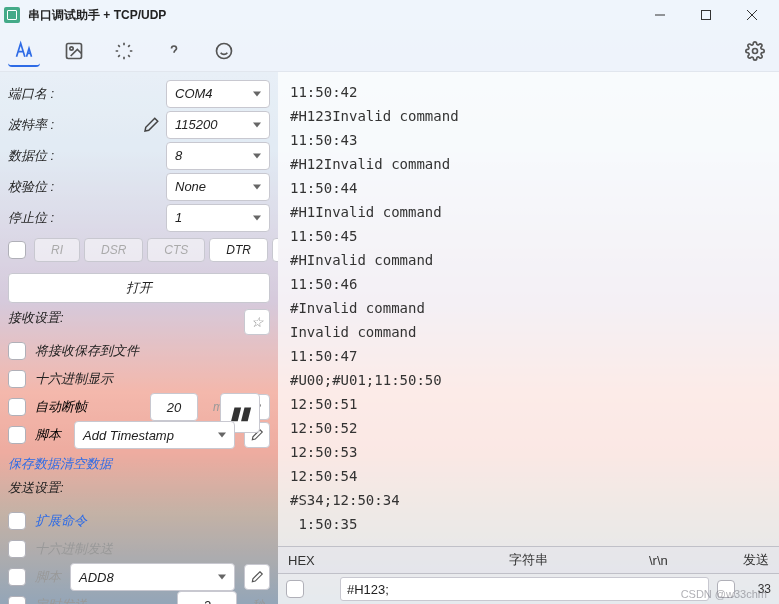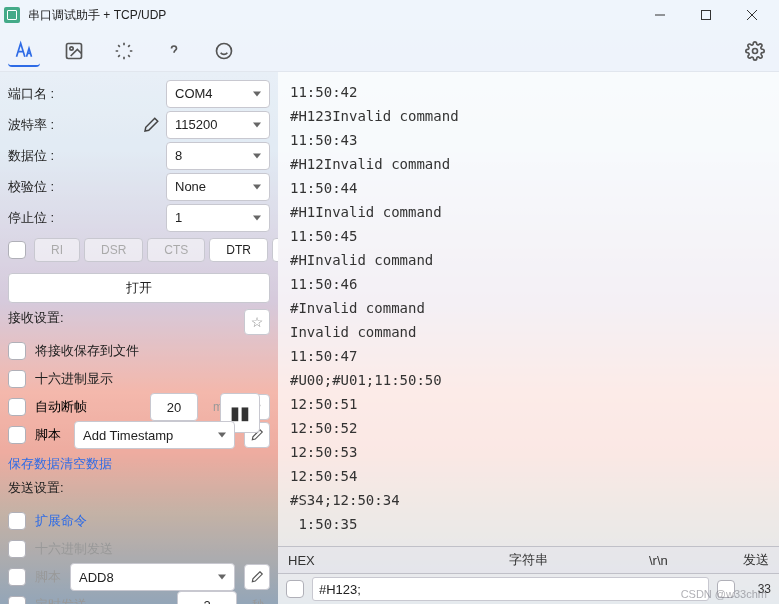--- a/index.html
+++ b/index.html
@@ -1,31 +1,31 @@
 <!DOCTYPE html>
 <html><head>
 <meta charset="utf-8">
 <style>
 * { box-sizing: border-box; margin: 0; padding: 0; font-family: "Segoe UI", "Microsoft YaHei", sans-serif; font-size: 13px; }
 body { width: 779px; height: 604px; overflow: hidden; background: #f0f0f0; }
 .window { width: 100%; height: 100%; display: flex; flex-direction: column; background: linear-gradient(180deg, #e8f0f8 0%, #d8e4f0 25%, #c8b8d0 50%, #f0a090 65%, #e89080 75%, #b09888 85%, #7088a0 100%); }
-.titlebar { height: 30px; display: flex; align-items: center; padding: 0 4px; background: rgba(240,245,252,0.9); }
+.titlebar { height: 30px; display: flex; align-items: center; padding: 0 4px; background: rgba(240,245,252,0.9); font-weight: bold; }
 .app-icon { width: 16px; height: 16px; background: #4a8; border-radius: 2px; margin-right: 8px; position: relative; }
 .app-icon::before { content: ""; position: absolute; inset: 3px; border: 1px solid #fff; border-radius: 1px; }
 .title { flex: 1; font-size: 12px; color: #222; }
 .winbtns { display: flex; }
 .winbtn { width: 46px; height: 30px; display: flex; align-items: center; justify-content: center; color: #333; cursor: default; }
 .winbtn svg { width: 10px; height: 10px; }
 .toolbar { height: 42px; display: flex; align-items: center; padding: 0 8px; gap: 18px; background: rgba(240,245,252,0.85); border-bottom: 1px solid rgba(0,0,0,0.05); }
 .toolbtn { width: 32px; height: 32px; display: flex; align-items: center; justify-content: center; color: #555; border-radius: 4px; }
 .toolbtn.active { color: #2E6BE6; border-bottom: 2px solid #2E6BE6; }
 .toolbtn svg { width: 20px; height: 20px; }
 .spacer { flex: 1; }
 .body { flex: 1; display: flex; overflow: hidden; }
-.side { width: 278px; background: rgba(255,255,255,0.25); padding: 6px 8px 0 8px; overflow-y: auto; }
+.side { width: 278px; background: rgba(255,255,255,0.25); padding: 6px 8px 0 8px; overflow-y: auto; font-style: italic; }
 .row { display: flex; align-items: center; height: 31px; margin-bottom: 0; }
 .lbl { flex: 1; color: #222; }
 .pen { width: 18px; height: 18px; margin-right: 6px; color: #444; }
 .sel { width: 104px; height: 28px; background: #fff; border: 1px solid #c8c8d0; border-radius: 4px; display: flex; align-items: center; padding: 0 8px; color: #222; position: relative; }
 .sel::after { content: ""; position: absolute; right: 8px; top: 50%; width: 0; height: 0; border-left: 4px solid transparent; border-right: 4px solid transparent; border-top: 5px solid #666; transform: translateY(-50%); }
 .flagsrow { display: flex; align-items: center; gap: 4px; height: 34px; }
 .chk { width: 18px; height: 18px; background: #fff; border: 1px solid #b0b0b8; border-radius: 4px; flex-shrink: 0; }
 .tag { padding: 4px 16px; border: 1px solid #c8c8d0; border-radius: 4px; color: #aaa; background: rgba(255,255,255,0.5); font-size: 12px; }
 .tag.on { color: #222; background: #fff; }
 .openbtn { width: 100%; height: 30px; background: #fff; border: 1px solid #c8c8d0; border-radius: 4px; display: flex; align-items: center; justify-content: center; margin: 6px 0; color: #222; text-align: right; }
@@ -41,21 +41,21 @@
 .linkrow { display: flex; justify-content: flex-start; padding: 6px 0; }
 .dim { color: #999; }
 .main { flex: 1; display: flex; flex-direction: column; background: rgba(255,255,255,0.4); }
 .log { flex: 1; padding: 8px 12px; font-family: "Consolas", monospace; font-size: 14px; color: #333; line-height: 24px; white-space: pre; overflow: hidden; background: rgba(255,255,255,0.65); }
 .hdr { height: 28px; display: flex; align-items: center; border-top: 1px solid #c0c0c8; border-bottom: 1px solid #c0c0c8; background: rgba(240,240,245,0.8); padding: 0 10px; gap: 40px; color: #333; font-size: 12px; }
 .hdr .h1 { width: 120px; }
 .hdr .h2 { flex: 1; text-align: center; }
 .hdr .h3 { width: 40px; }
 .hdr .h4 { width: 40px; text-align: right; }
 .inrow { height: 30px; display: flex; align-items: center; padding: 0 8px; gap: 8px; background: rgba(255,255,255,0.7); }
-.txtin { flex: 1; height: 24px; background: #fff; border: 1px solid #c8c8d0; border-radius: 3px; padding: 0 6px; display: flex; align-items: center; color: #222; font-family: monospace; }
+.txtin { flex: 1; height: 24px; background: #fff; border: 1px solid #c8c8d0; border-radius: 3px; padding: 0 6px; display: flex; align-items: center; color: #222; font-family: monospace; margin-left: 28px; }
 .cnt { width: 28px; text-align: right; color: #333; font-size: 12px; }
 .wm { position: absolute; right: 12px; bottom: 4px; color: rgba(100,100,110,0.5); font-size: 11px; pointer-events: none; }
 .relbox { position: relative; }
 </style>
 </head>
 <body>
 
 <div class="window">
   <div class="titlebar">
     <div class="app-icon"></div>

